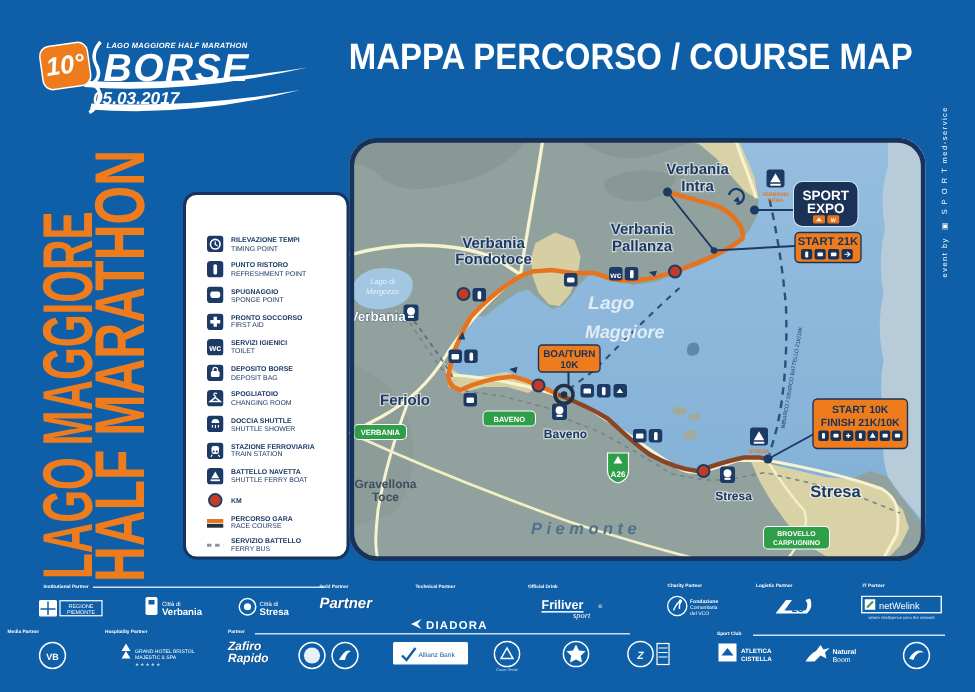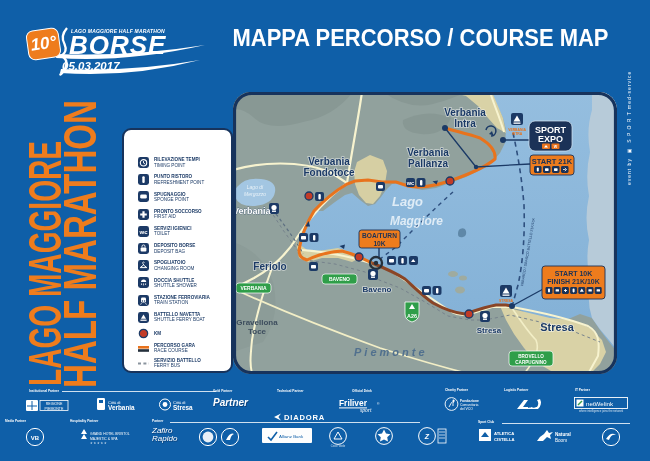--- a/index.html
+++ b/index.html
@@ -487,21 +487,21 @@
 
   <div class="abs" style="left:213px;top:12px;font-size:10px;font-weight:bold;font-style:italic;letter-spacing:0;color:#fff;text-shadow:0.6px 0.6px 0 #0a407a;">Partner</div>
 
   <div class="abs" style="left:272px;top:24px;width:64px;height:12px;">
     <svg width="64" height="12">
         <path d="M2,6 l7,-3.4 l-2.6,3.4 l2.6,3.4 z" fill="#fff"></path>
         <text x="12" y="9" font-size="7.6px" fill="#fff" font-weight="bold" letter-spacing="0.8" font-family="Liberation Sans">DIADORA</text>
       </svg>
   </div>
 
-  <div class="abs" style="left:338px;top:12px;width:44px;height:16px;">
+  <div class="abs" style="left:360px;top:12px;width:44px;height:16px;">
     <svg width="44" height="16">
         <text x="1" y="9" font-size="8.4" fill="#fff" font-weight="bold" font-family="Liberation Sans">Friliver</text>
         <rect x="1" y="10.4" width="28" height="1" fill="#fff"></rect>
         <text x="22" y="15" font-size="5.6" fill="#fff" font-style="italic" font-family="Liberation Serif">sport</text>
         <text x="39" y="8" font-size="3.4" fill="#fff" font-family="Liberation Sans">®</text>
       </svg>
   </div>
 
   <div class="abs" style="left:444px;top:11px;width:44px;height:17px;">
     <svg width="44" height="17">
@@ -547,21 +547,21 @@
 
   <div class="abs" style="left:76px;top:42px;width:60px;height:20px;">
     <svg width="60" height="20">
         <path d="M8,2 l3,5 h-6 z M8,7 l3,5 h-6 z" fill="#fff"></path>
         <text x="14" y="8" font-size="3.4" fill="#fff" font-family="Liberation Sans">GRAND HOTEL BRISTOL</text>
         <text x="14" y="12.5" font-size="3.4" fill="#fff" font-family="Liberation Sans">MAJESTIC &amp; SPA</text>
         <text x="14" y="17" font-size="3" fill="#cfe0ef" font-family="Liberation Sans">★ ★ ★ ★ ★</text>
       </svg>
   </div>
 
-  <div class="abs" style="left:152px;top:42px;font-size:8px;font-weight:normal;font-style:italic;line-height:8px;text-shadow:0.5px 0.5px 0 #0a407a;">Zafiro<br>Rapido</div>
+  <div class="abs" style="left:152px;top:42px;font-size:8px;font-weight:bold;font-style:italic;line-height:8px;text-shadow:0.5px 0.5px 0 #0a407a;">Zafiro<br>Rapido</div>
 
   <div class="abs" style="left:198px;top:42px;width:46px;height:21px;">
     <svg width="46" height="21">
         <circle cx="10" cy="10" r="8.6" fill="none" stroke="#fff" stroke-width="1"></circle>
         <circle cx="10" cy="10" r="5.4" fill="#fff" opacity="0.9"></circle>
         <circle cx="32" cy="10" r="8.6" fill="none" stroke="#fff" stroke-width="1"></circle>
         <path d="M28,13 q4,-8 8,-6 q-3,1 -4,6 z" fill="#fff"></path>
       </svg>
   </div>
 

